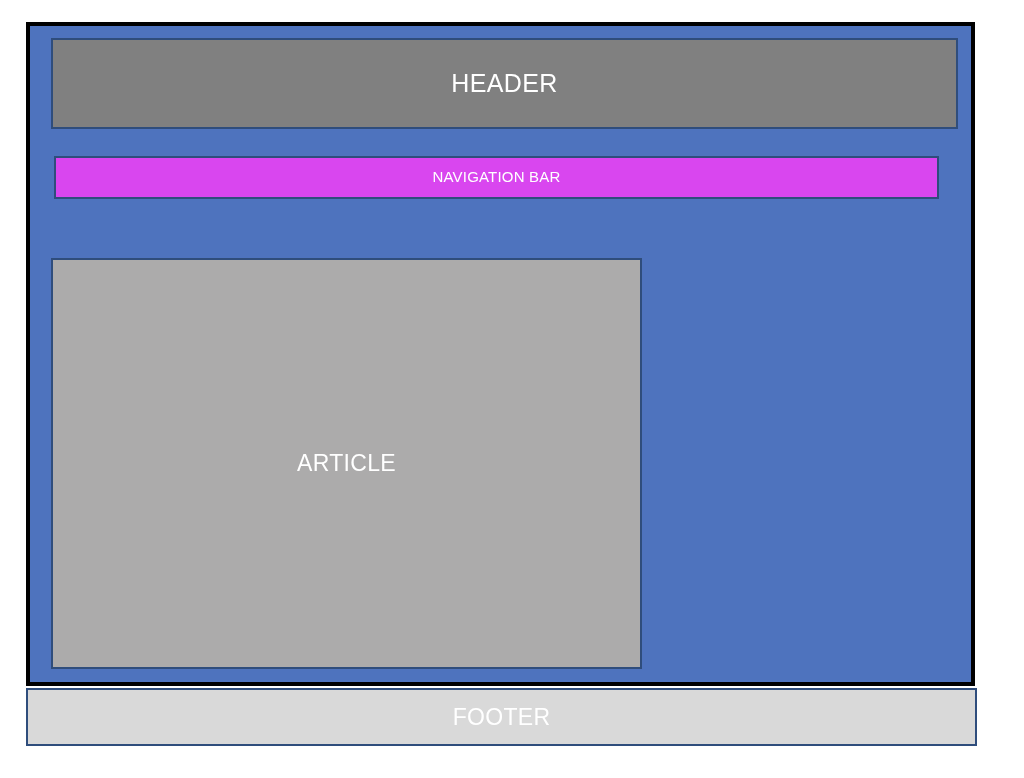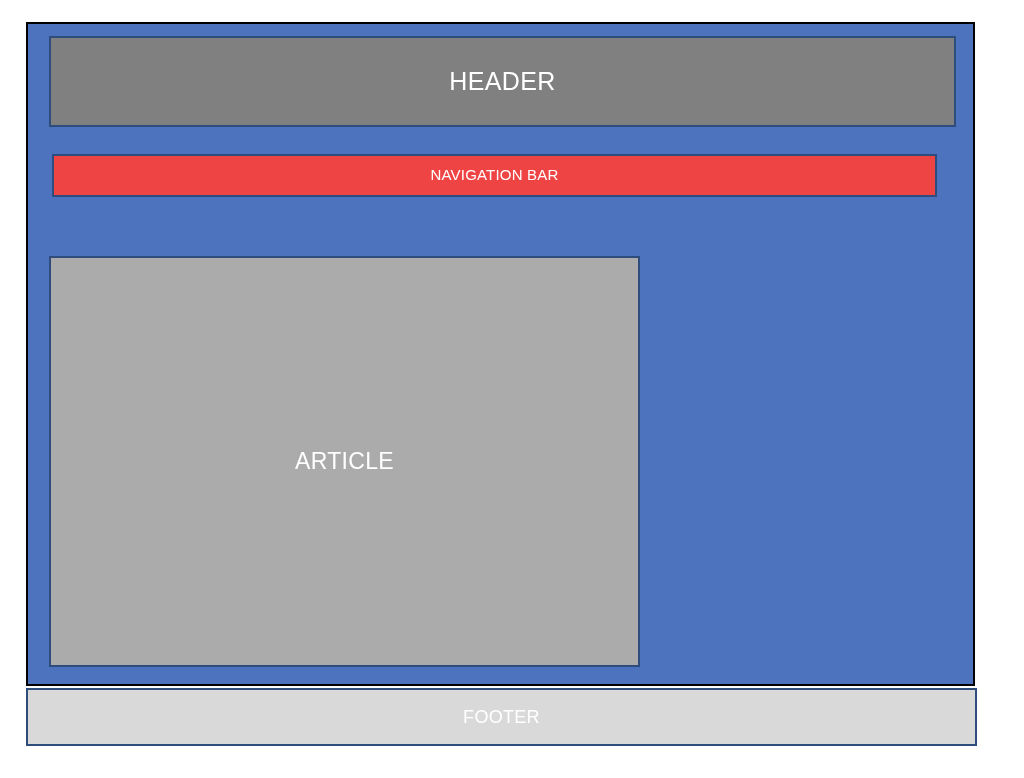--- a/index.html
+++ b/index.html
@@ -23,21 +23,21 @@
   }
 
   
   .page-container {
     position: absolute;
     left: 26px;
     top: 22px;
     width: 949px;
     height: 664px;
     background: #4E73BE;
-    border: 2px solid #000000;
+    border: 4px solid #000000;
     box-sizing: border-box;
   }
 
   
   .block {
     position: absolute;
     box-sizing: border-box;
     border: 2px solid #2F4D7C;
     display: flex;
     align-items: center;
@@ -58,21 +58,21 @@
     font-size: 25px;
     letter-spacing: 0.4px;
   }
 
   
   .block-nav {
     left: 24px;
     top: 130px;
     width: 885px;
     height: 43px;
-    background: #ef4444;
+    background: #d946ef;
     font-size: 15px;
     letter-spacing: 0.2px;
   }
 
   
   .block-article {
     left: 21px;
     top: 232px;
     width: 591px;
     height: 411px;
@@ -93,21 +93,21 @@
   }
 
   
   .block-footer {
     position: absolute;
     left: 26px;
     top: 688px;
     width: 951px;
     height: 58px;
     background: #D9D9D9;
-    font-size: 18px;
+    font-size: 23px;
     letter-spacing: 0.3px;
     border: 2px solid #2F4D7C;
     box-sizing: border-box;
     display: flex;
     align-items: center;
     justify-content: center;
     color: #FFFFFF;
     text-align: center;
     user-select: none;
   }

